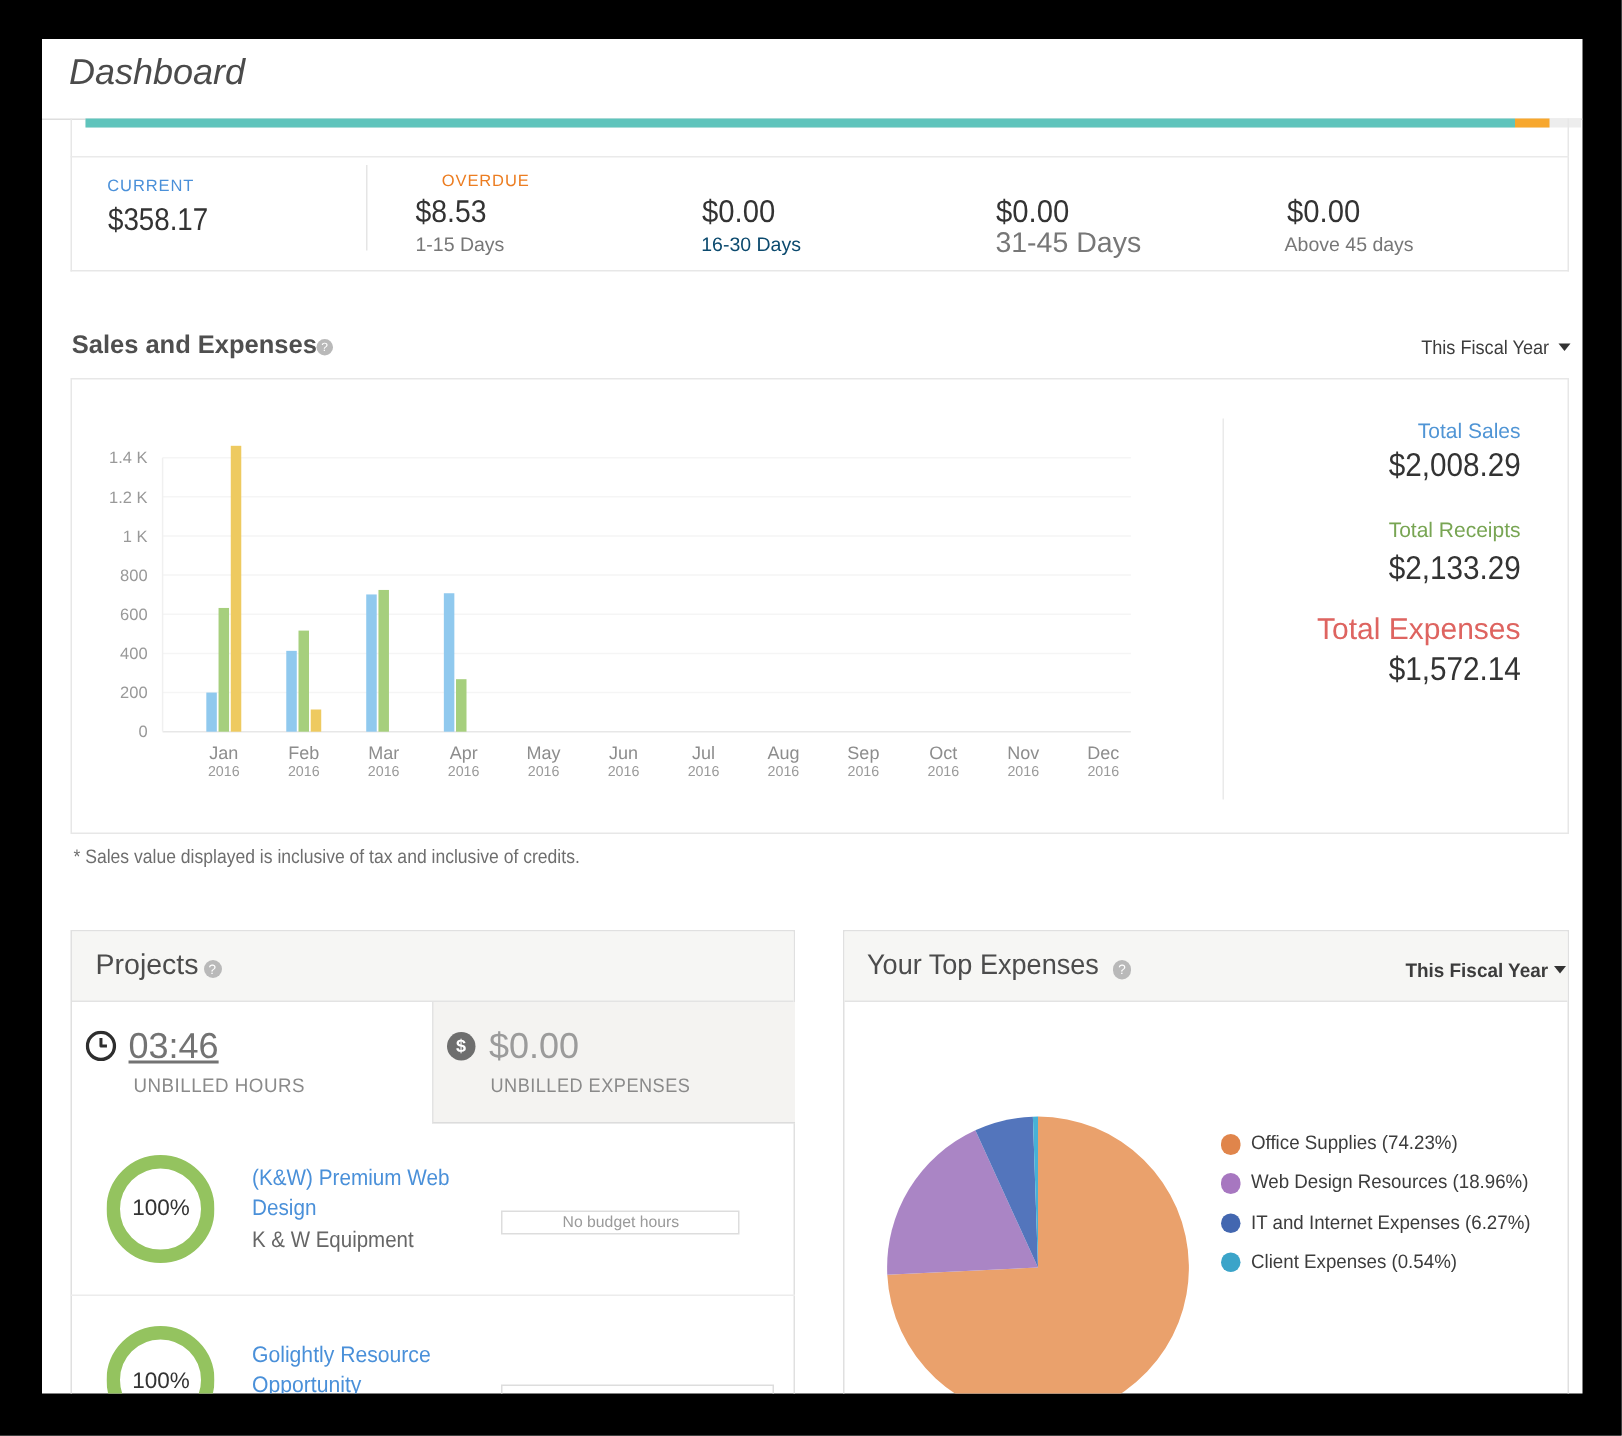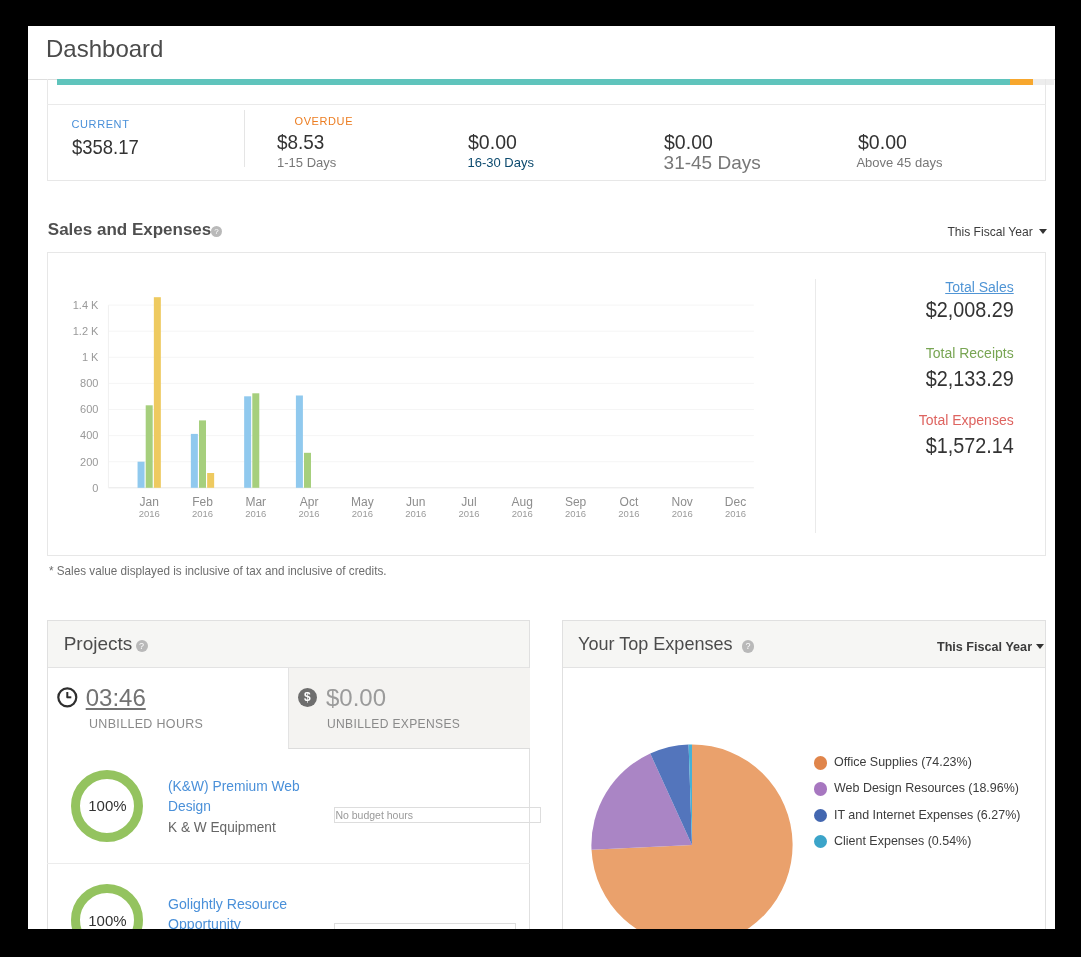--- a/index.html
+++ b/index.html
@@ -4,21 +4,21 @@
 <style>
 * { margin:0; padding:0; box-sizing:border-box; }
 html,body { width:1081px; height:957px; background:#000; font-family:"Liberation Sans",sans-serif; overflow:hidden; }
 #page { position:absolute; left:28px; top:26px; width:1027px; height:903px; background:#fff; overflow:hidden; }
 .abs { position:absolute; }
 </style>
 </head>
 <body>
 <div id="page">
 
-  <div class="abs" style="left:18px;top:8.7px;font-size:24px;line-height:27px;color:#4b4b4b;">Dashboard</div>
+  <div class="abs" style="left:18px;top:8.7px;font-size:24px;line-height:27px;color:#4b4b4b;font-style:italic;">Dashboard</div>
 
   <div class="abs" style="left:0;top:53px;width:1027px;height:1px;background:#dedede;"></div>
 
   <div class="abs" style="left:28.5px;top:53px;width:997.3px;height:6px;background:#ededed;">
     <div class="abs" style="left:0;top:0;width:953.3px;height:6px;background:#5fc4bc;"></div>
     <div class="abs" style="left:953.3px;top:0;width:23px;height:6px;background:#f7a72e;"></div>
   </div>
 
   <div class="abs" style="left:19.4px;top:53px;width:999px;height:102px;border:1px solid #e7e7e7;border-top:none;"></div>
   <div class="abs" style="left:19.4px;top:77.5px;width:999px;height:1px;background:#eaeaea;"></div>
@@ -108,25 +108,25 @@
         <text x="368.7" y="265">2016</text>
       <text x="422.0" y="265">2016</text>
         <text x="475.3" y="265">2016</text>
         <text x="528.6" y="265">2016</text>
       <text x="581.9" y="265">2016</text>
         <text x="635.2" y="265">2016</text>
         <text x="688.5" y="265">2016</text>
     </g>
   </svg>
 
-  <div class="abs" style="right:41.3px;top:252.6px;font-size:14px;line-height:16px;color:#5095d5;text-align:right;text-decoration:underline;">Total Sales</div>
+  <div class="abs" style="right:41.3px;top:252.6px;font-size:14px;line-height:16px;color:#5095d5;text-align:right;">Total Sales</div>
   <div class="abs" style="right:41.3px;top:271.1px;font-size:22px;line-height:25px;color:#333;text-align:right;transform:scaleX(.9);transform-origin:right;">$2,008.29</div>
   <div class="abs" style="right:41.3px;top:319.3px;font-size:14px;line-height:16px;color:#78a553;">Total Receipts</div>
   <div class="abs" style="right:41.3px;top:339.7px;font-size:22px;line-height:25px;color:#333;text-align:right;transform:scaleX(.9);transform-origin:right;">$2,133.29</div>
-  <div class="abs" style="right:41.3px;top:386px;font-size:14px;line-height:16px;color:#de6460;text-align:right;">Total Expenses</div>
+  <div class="abs" style="right:41.3px;top:386px;font-size:20px;line-height:16px;color:#de6460;text-align:right;">Total Expenses</div>
   <div class="abs" style="right:41.3px;top:406.5px;font-size:22px;line-height:25px;color:#333;text-align:right;transform:scaleX(.9);transform-origin:right;">$1,572.14</div>
 
   <div class="abs" style="left:20.7px;top:536.5px;font-size:13px;line-height:15px;color:#6e6e6e;transform:scaleX(.9);transform-origin:left;">* Sales value displayed is inclusive of tax and inclusive of credits.</div>
 
   <div class="abs" style="left:19.4px;top:594.2px;width:483.1px;height:340px;border:1px solid #e0e0e0;"></div>
   <div class="abs" style="left:20.4px;top:595.2px;width:481.1px;height:46.8px;background:#f6f6f4;border-bottom:1px solid #e3e3e3;"></div>
   <div class="abs" style="left:35.7px;top:606.7px;font-size:19px;line-height:22px;color:#4c4c4c;">Projects</div>
   <div class="abs" style="left:107.5px;top:614px;width:12px;height:12px;border-radius:50%;background:#b9b9b9;color:#fff;font-size:9px;line-height:12px;text-align:center;">?</div>
 
   <div class="abs" style="left:259.7px;top:642px;width:242.8px;height:80.7px;background:#f4f3f1;border-bottom:1px solid #dcdcdc;border-left:1px solid #e3e3e3;"></div>
@@ -141,21 +141,21 @@
   <div class="abs" style="left:269.6px;top:661.5px;width:19.4px;height:19.4px;border-radius:50%;background:#6e6e6e;color:#fff;font-size:12px;line-height:19.4px;text-align:center;font-weight:bold;">$</div>
   <div class="abs" style="left:298px;top:658.3px;font-size:24px;line-height:27px;color:#9b9b9b;">$0.00</div>
   <div class="abs" style="left:298.9px;top:690.8px;font-size:13px;line-height:14px;letter-spacing:0.35px;color:#8a8a8a;transform:scaleX(.93);transform-origin:left;">UNBILLED EXPENSES</div>
 
   <svg class="abs" style="left:43.4px;top:743.5px;" width="72" height="72" viewBox="0 0 72 72">
     <circle cx="36" cy="36" r="31.5" fill="none" stroke="#94c35f" stroke-width="9"></circle>
   </svg>
   <div class="abs" style="left:43.4px;top:743.5px;width:72px;height:72px;font-size:15px;color:#333;display:flex;align-items:center;justify-content:center;">100%</div>
   <div class="abs" style="left:140.4px;top:749.8px;width:150px;font-size:15px;line-height:20.5px;color:#4a90d9;transform:scaleX(.92);transform-origin:left;">(K&amp;W) Premium Web Design</div>
   <div class="abs" style="left:140.4px;top:790.7px;font-size:15px;line-height:20.5px;color:#666;transform:scaleX(.91);transform-origin:left;">K &amp; W Equipment</div>
-  <div class="abs" style="left:306.4px;top:780.9px;width:207px;height:15.8px;border:1px solid #ddd;font-size:10.5px;line-height:14px;color:#9a9a9a;">No budget hours</div>
+  <div class="abs" style="left:306.4px;top:780.9px;width:159px;height:15.8px;border:1px solid #ddd;font-size:10.5px;line-height:14px;color:#9a9a9a;text-align:center;">No budget hours</div>
   <div class="abs" style="left:19.4px;top:837.1px;width:483.1px;height:1px;background:#ececec;"></div>
 
   <svg class="abs" style="left:43.4px;top:858.4px;" width="72" height="72" viewBox="0 0 72 72">
     <circle cx="36" cy="36" r="31.5" fill="none" stroke="#94c35f" stroke-width="9"></circle>
   </svg>
   <div class="abs" style="left:43.4px;top:858.4px;width:72px;height:72px;font-size:15px;color:#333;display:flex;align-items:center;justify-content:center;">100%</div>
   <div class="abs" style="left:140.4px;top:867.6px;width:150px;font-size:15px;line-height:20.5px;color:#4a90d9;transform:scaleX(.94);transform-origin:left;">Golightly Resource Opportunity</div>
   <div class="abs" style="left:306.4px;top:897.3px;width:181.8px;height:15.8px;border:1px solid #ddd;"></div>
 
   <div class="abs" style="left:534.4px;top:594.2px;width:483.8px;height:340px;border:1px solid #e0e0e0;"></div>

